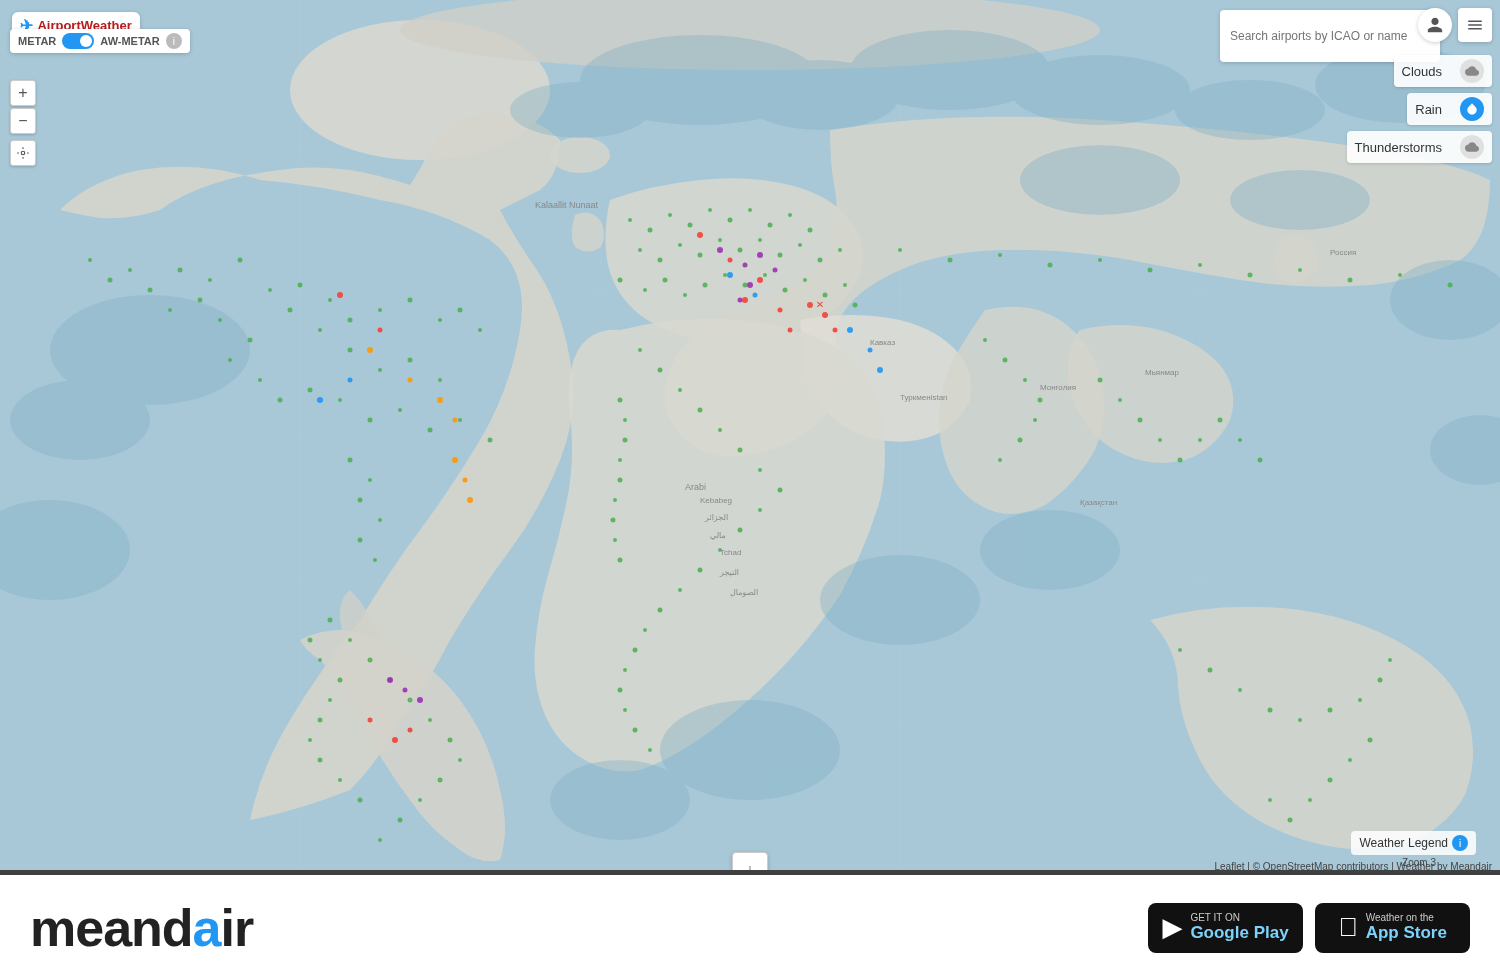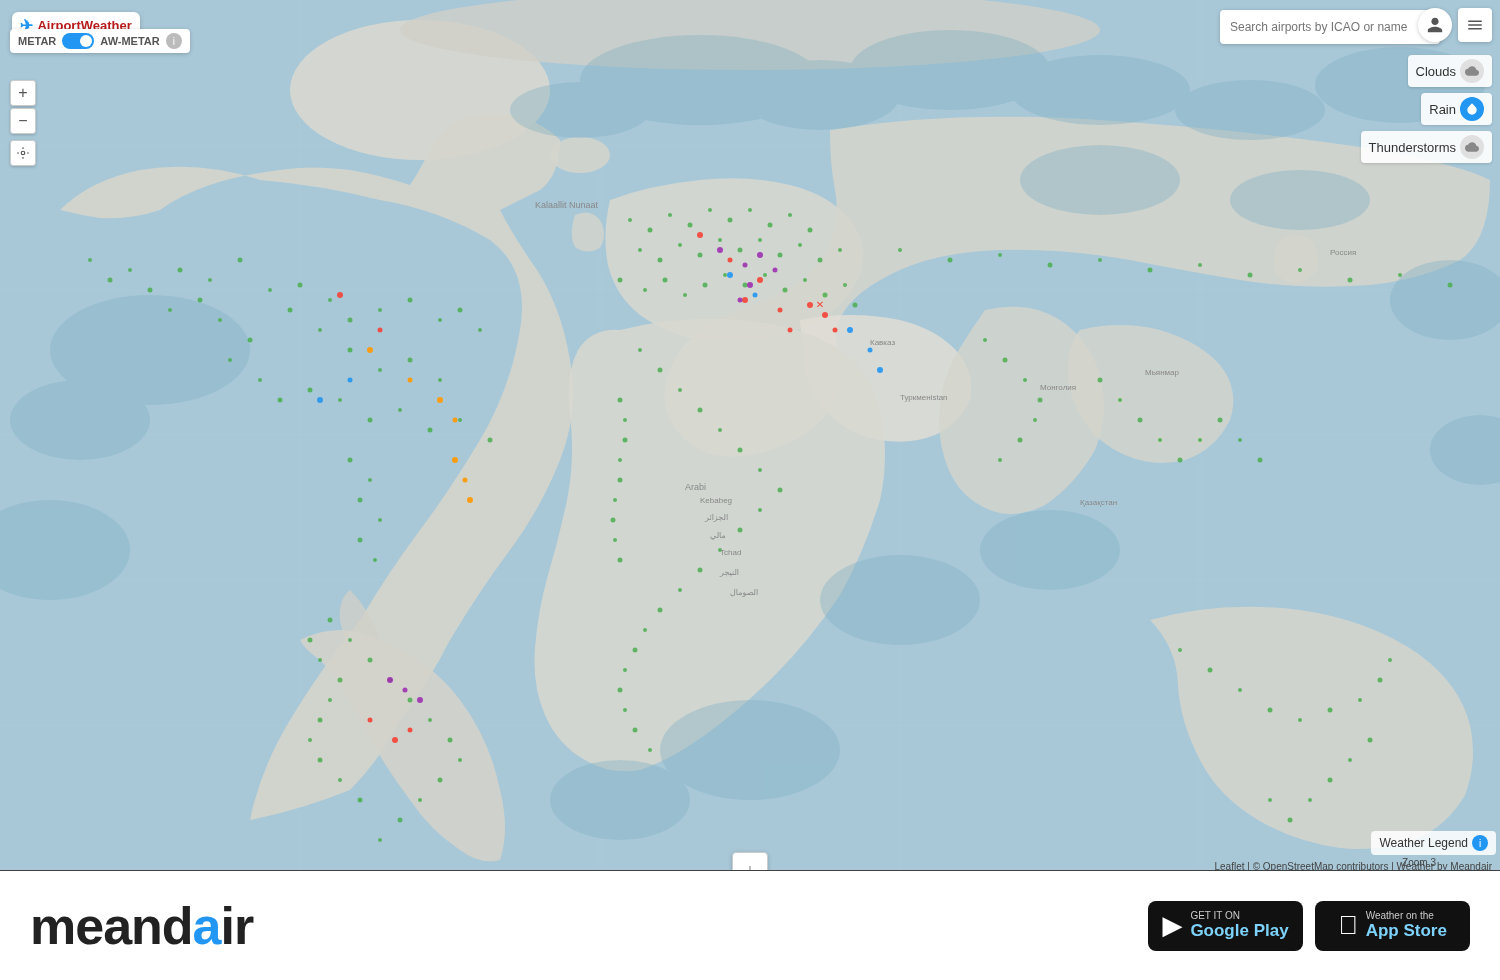--- a/index.html
+++ b/index.html
@@ -148,21 +148,21 @@
 
     
     #search-bar {
       position: absolute;
       top: 10px;
       right: 60px;
       z-index: 100;
     }
     #search-input {
       width: 220px;
-      height: 34px;
+      height: 52px;
       border: none;
       border-radius: 4px;
       padding: 16px 10px;
       font-size: 12px;
       box-shadow: 0 1px 4px rgba(0,0,0,0.2);
       background: white;
       color: #888;
     }
 
     
@@ -198,21 +198,21 @@
       right: 8px;
       z-index: 100;
       display: flex;
       flex-direction: column;
       gap: 6px;
       align-items: flex-end;
     }
     .layer-item {
       display: flex;
       align-items: center;
-      gap: 4px;
+      gap: 18px;
       background: rgba(255,255,255,0.9);
       border-radius: 4px;
       padding: 4px 8px;
       box-shadow: 0 1px 3px rgba(0,0,0,0.15);
     }
     .layer-label {
       font-size: 13px;
       color: #333;
       font-weight: 500;
     }
@@ -232,21 +232,21 @@
     }
     .layer-toggle.inactive {
       background: #e0e0e0;
       color: #888;
     }
 
     
     #weather-legend {
       position: absolute;
       bottom: 125px;
-      right: 4px;
+      right: 24px;
       z-index: 100;
       display: flex;
       align-items: center;
       gap: 4px;
       font-size: 12px;
       color: #333;
       background: rgba(255,255,255,0.85);
       padding: 4px 8px;
       border-radius: 4px;
     }
@@ -300,21 +300,21 @@
       position: absolute;
       bottom: 0;
       left: 0;
       right: 0;
       height: 110px;
       background: white;
       display: flex;
       align-items: center;
       justify-content: space-between;
       padding: 0 30px;
-      border-top: 1px solid #404040;
+      border-top: 5px solid #404040;
       z-index: 100;
     }
 
     
     #meandair-logo {
       font-size: 52px;
       font-weight: bold;
       color: #222;
       letter-spacing: -1px;
     }

